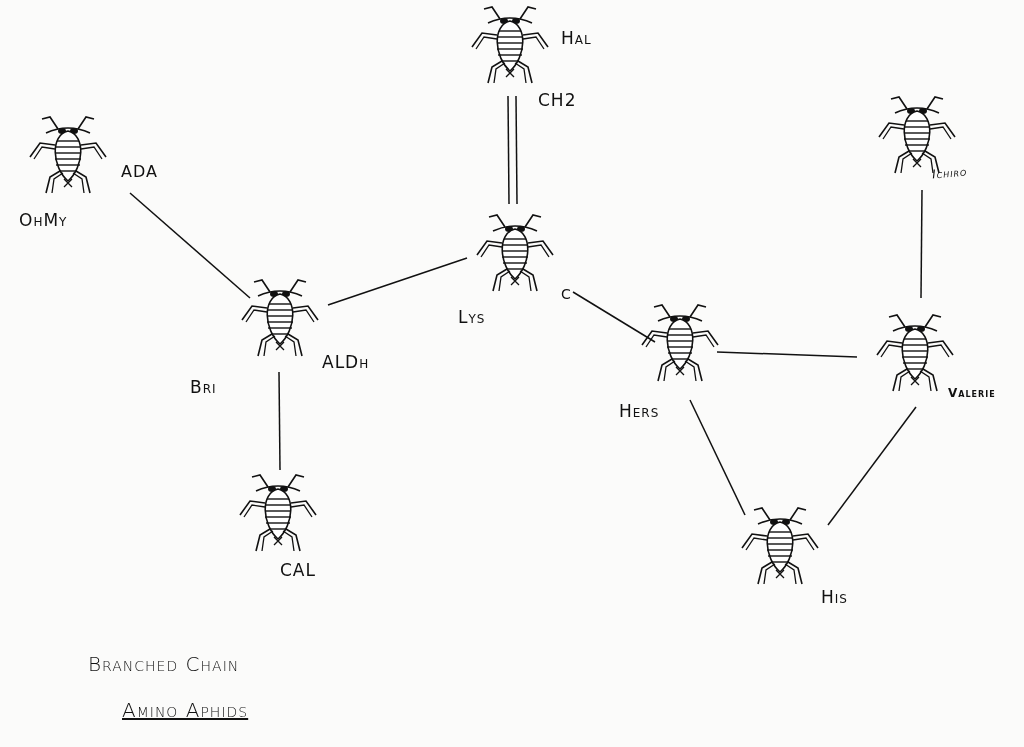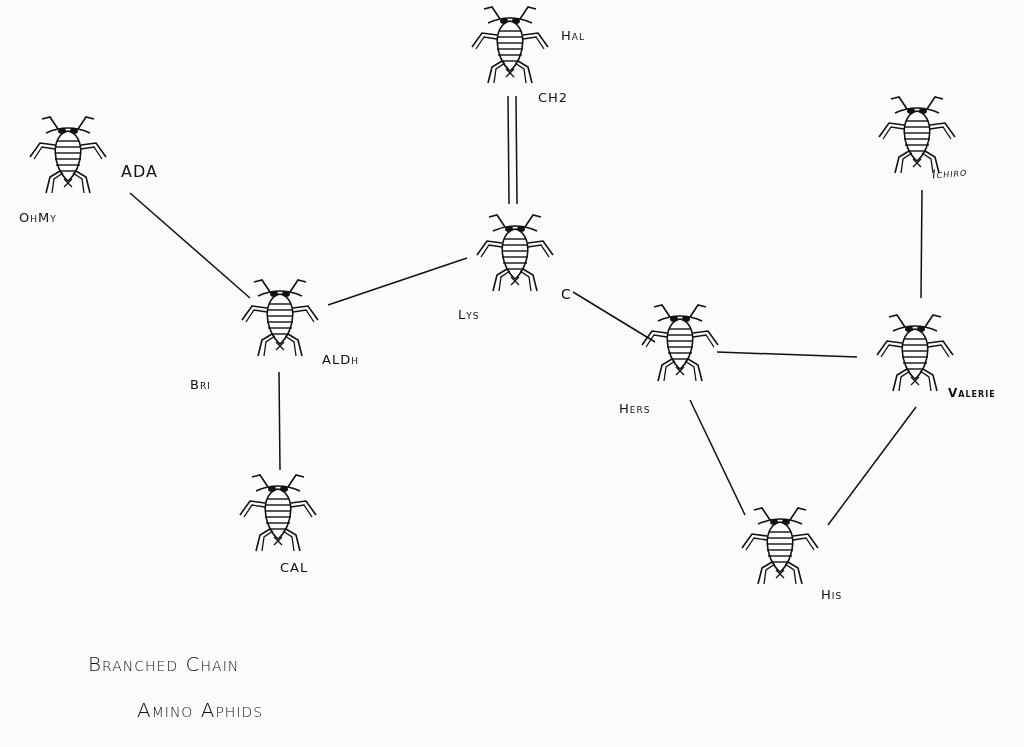--- a/index.html
+++ b/index.html
@@ -1,19 +1,19 @@
 <!DOCTYPE html>
 <html><head>
 <meta charset="utf-8">
 <style>
   html, body { margin:0; padding:0; }
   body { width:1024px; height:747px; background:#fbfbfa; position:relative; overflow:hidden;
          font-family:"DejaVu Sans", sans-serif; color:#111; }
   svg#canvas { position:absolute; left:0; top:0; }
-  .lbl { position:absolute; font-family:"DejaVu Sans", sans-serif; font-size:13px; letter-spacing:1px;
+  .lbl { position:absolute; font-family:"DejaVu Sans", sans-serif; font-size:17px; letter-spacing:1px;
          color:#111; white-space:nowrap; font-variant:small-caps; }
   .title { position:absolute; font-family:"DejaVu Sans", sans-serif; font-size:20px; font-variant:small-caps;
            letter-spacing:1px; color:#111; white-space:nowrap; font-weight:300; }
 </style>
 </head>
 <body>
 
 <svg id="canvas" width="1024" height="747" viewBox="0 0 1024 747">
   <defs>
     <g id="aphid">
@@ -78,13 +78,13 @@
 <div class="lbl" style="left:458px;top:307px;">Lys</div>
 <div class="lbl" style="left:561px;top:286px;font-size:14px;">C</div>
 <div class="lbl" style="left:322px;top:352px;">ALDh</div>
 <div class="lbl" style="left:190px;top:377px;">Bri</div>
 <div class="lbl" style="left:619px;top:401px;">Hers</div>
 <div class="lbl" style="left:948px;top:386px;font-size:12px;font-weight:bold;">Valerie</div>
 <div class="lbl" style="left:280px;top:560px;">CAL</div>
 <div class="lbl" style="left:821px;top:587px;">His</div>
 
 <div class="title" style="left:88px;top:652px;">Branched Chain</div>
-<div class="title" style="left:137px;top:698px;">Amino Aphids</div>
+<div class="title" style="left:122px;top:698px;text-decoration:underline;">Amino Aphids</div>
 
 </body></html>

